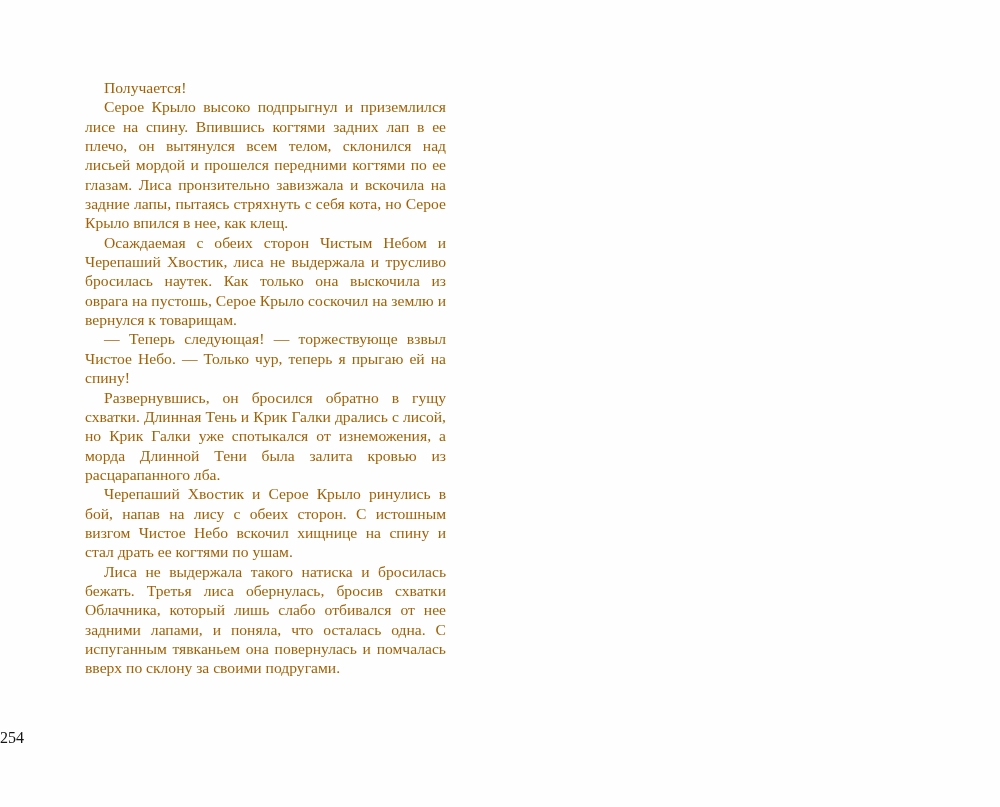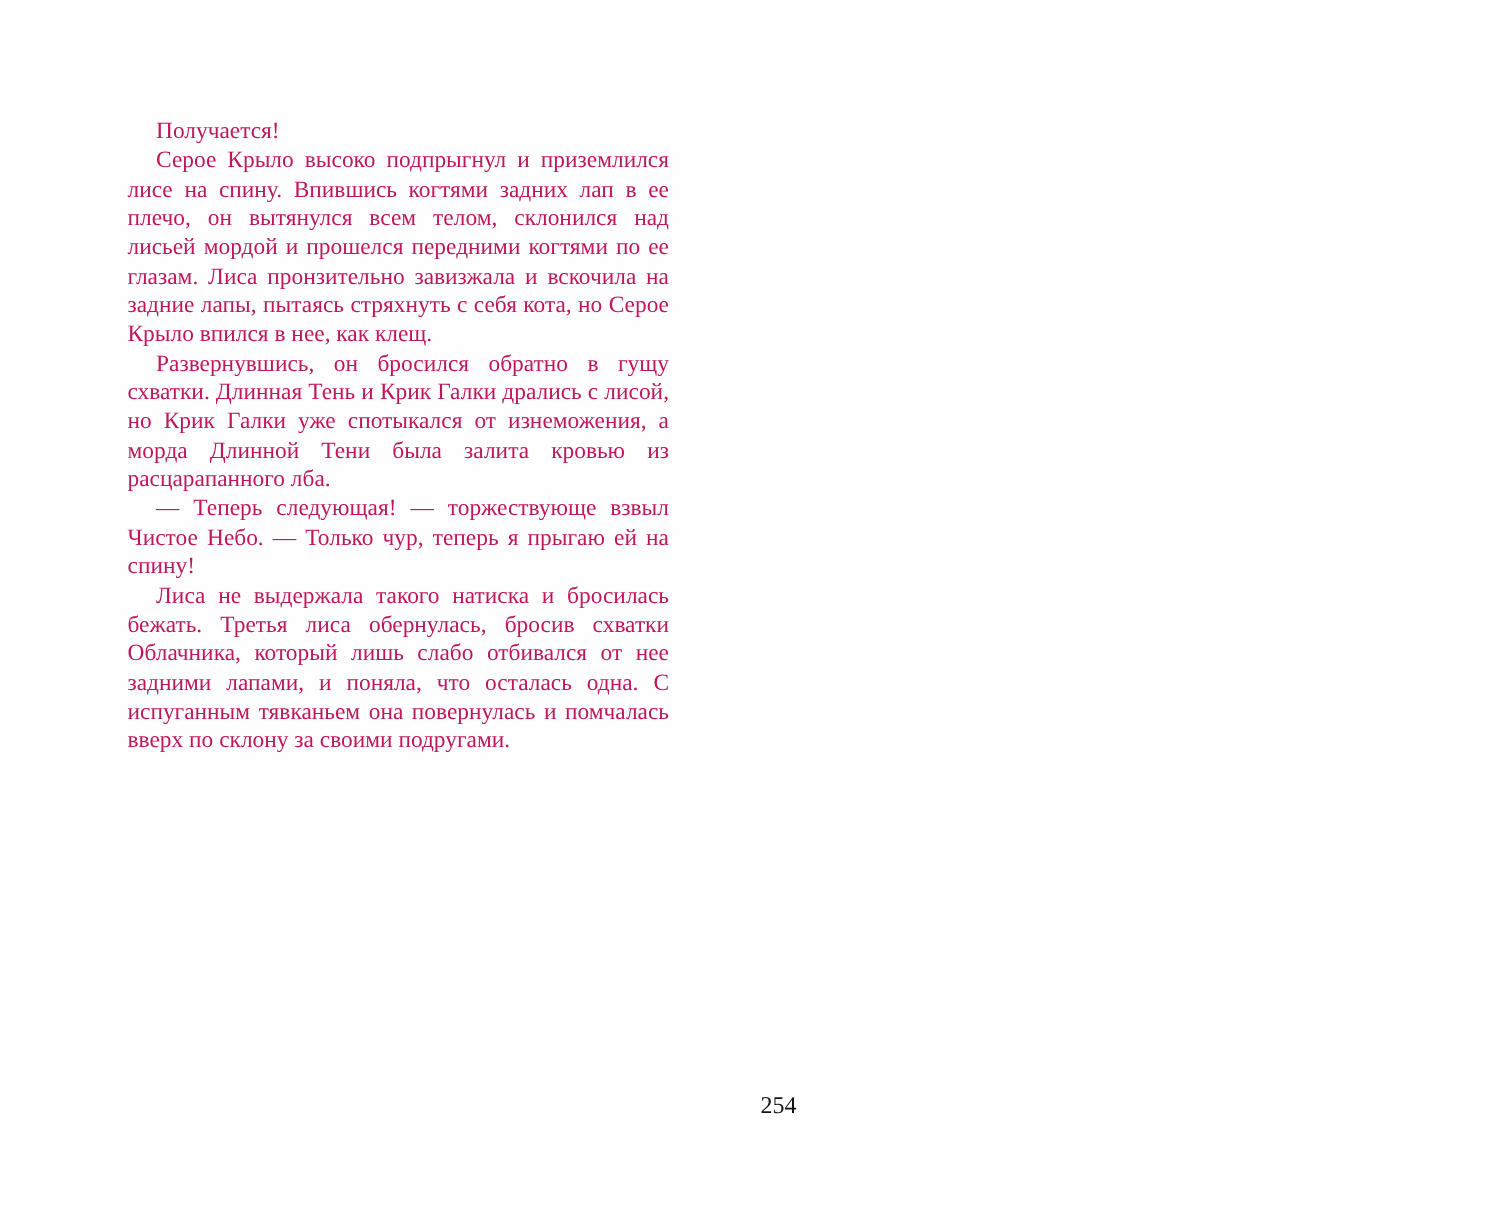--- a/index.html
+++ b/index.html
@@ -3,43 +3,45 @@
 <meta charset="utf-8">
 <style>
   html, body { margin: 0; padding: 0; background: #ffffff; }
   body { width: 1000px; height: 807px; position: relative; overflow: hidden; }
   .spread { position: absolute; left: 0; top: 0; width: 1000px; height: 807px; background: #fefefe; }
   .left-page { position: absolute; left: 0; top: 0; width: 500px; height: 807px; }
   .right-page { position: absolute; left: 500px; top: 0; width: 500px; height: 807px; }
   .text-column {
     position: absolute; left: 85px; top: 78px; width: 361px;
     font-family: "Liberation Serif", "DejaVu Serif", serif;
-    font-size: 15.6px; line-height: 19.35px; color: #be185d;
+    font-size: 15.6px; line-height: 19.35px; color: #a16207;
     text-align: justify; hyphens: manual;
   }
   .para { margin: 0; text-indent: 19px; }
   .para.first { text-indent: 19px; }
   .page-number {
     position: absolute; left: 0; width: 531px; top: 729px;
-    text-align: right;
+    text-align: left;
     font-family: "Liberation Serif", "DejaVu Serif", serif;
     font-size: 16px; color: #141414;
   }
 </style>
 </head>
 <body>
 
 <div class="spread">
 
   <div class="left-page">
     <div class="text-column">
       <p class="para first">Получается!</p>
       <p class="para">Серое Крыло высоко подпрыгнул и приземлился лисе на спину. Впившись когтями задних лап в ее плечо, он вытянулся всем телом, склонился над лисьей мордой и прошелся передними когтями по ее глазам. Лиса пронзительно завизжала и вскочила на задние лапы, пытаясь стряхнуть с себя кота, но Серое Крыло впился в нее, как клещ.</p>
+      <p class="para">Осаждаемая с обеих сторон Чистым Небом и Черепаший Хвостик, лиса не выдержала и трусливо бросилась наутек. Как только она выскочила из оврага на пустошь, Серое Крыло соскочил на землю и вернулся к товарищам.</p>
+      <p class="para">— Теперь следующая! — торжествующе взвыл Чистое Небо. — Только чур, теперь я прыгаю ей на спину!</p>
       <p class="para">Развернувшись, он бросился обратно в гущу схватки. Длинная Тень и Крик Галки дрались с лисой, но Крик Галки уже спотыкался от изнеможения, а морда Длинной Тени была залита кровью из расцарапанного лба.</p>
-      <p class="para">— Теперь следующая! — торжествующе взвыл Чистое Небо. — Только чур, теперь я прыгаю ей на спину!</p>
+      <p class="para">Черепаший Хвостик и Серое Крыло ринулись в бой, напав на лису с обеих сторон. С истошным визгом Чистое Небо вскочил хищнице на спину и стал драть ее когтями по ушам.</p>
       <p class="para">Лиса не выдержала такого натиска и бросилась бежать. Третья лиса обернулась, бросив схватки Облачника, который лишь слабо отбивался от нее задними лапами, и поняла, что осталась одна. С испуганным тявканьем она повернулась и помчалась вверх по склону за своими подругами.</p>
     </div>
     <div class="page-number">254</div>
   </div>
 
   <div class="right-page">
     
   </div>
 
 </div>

